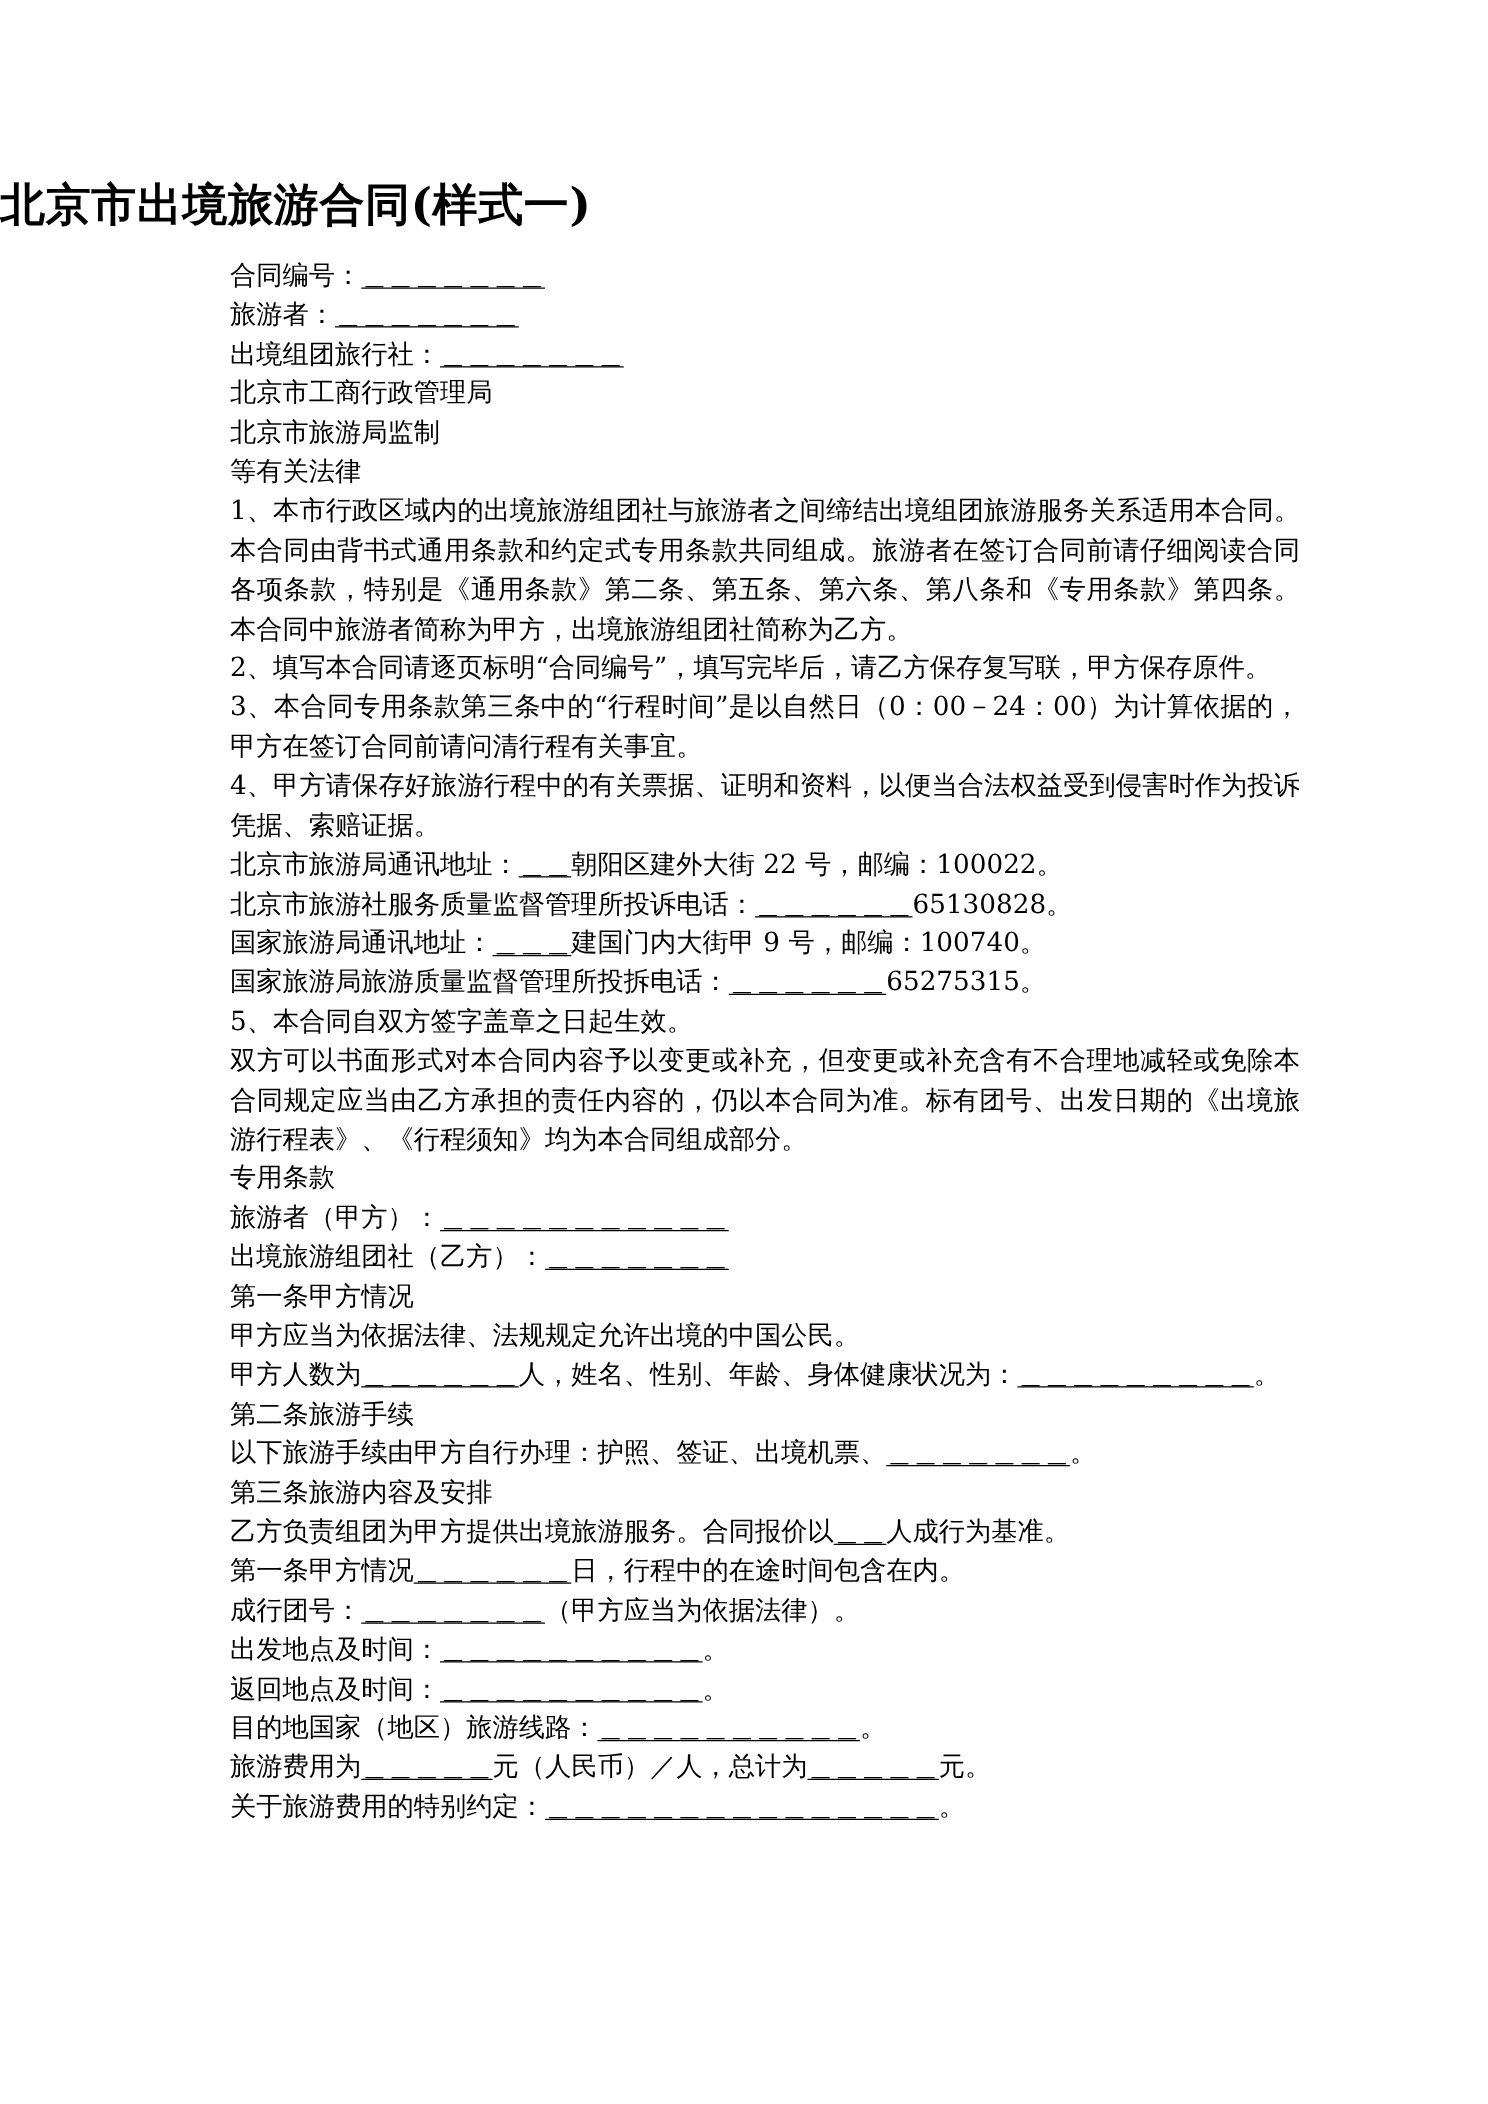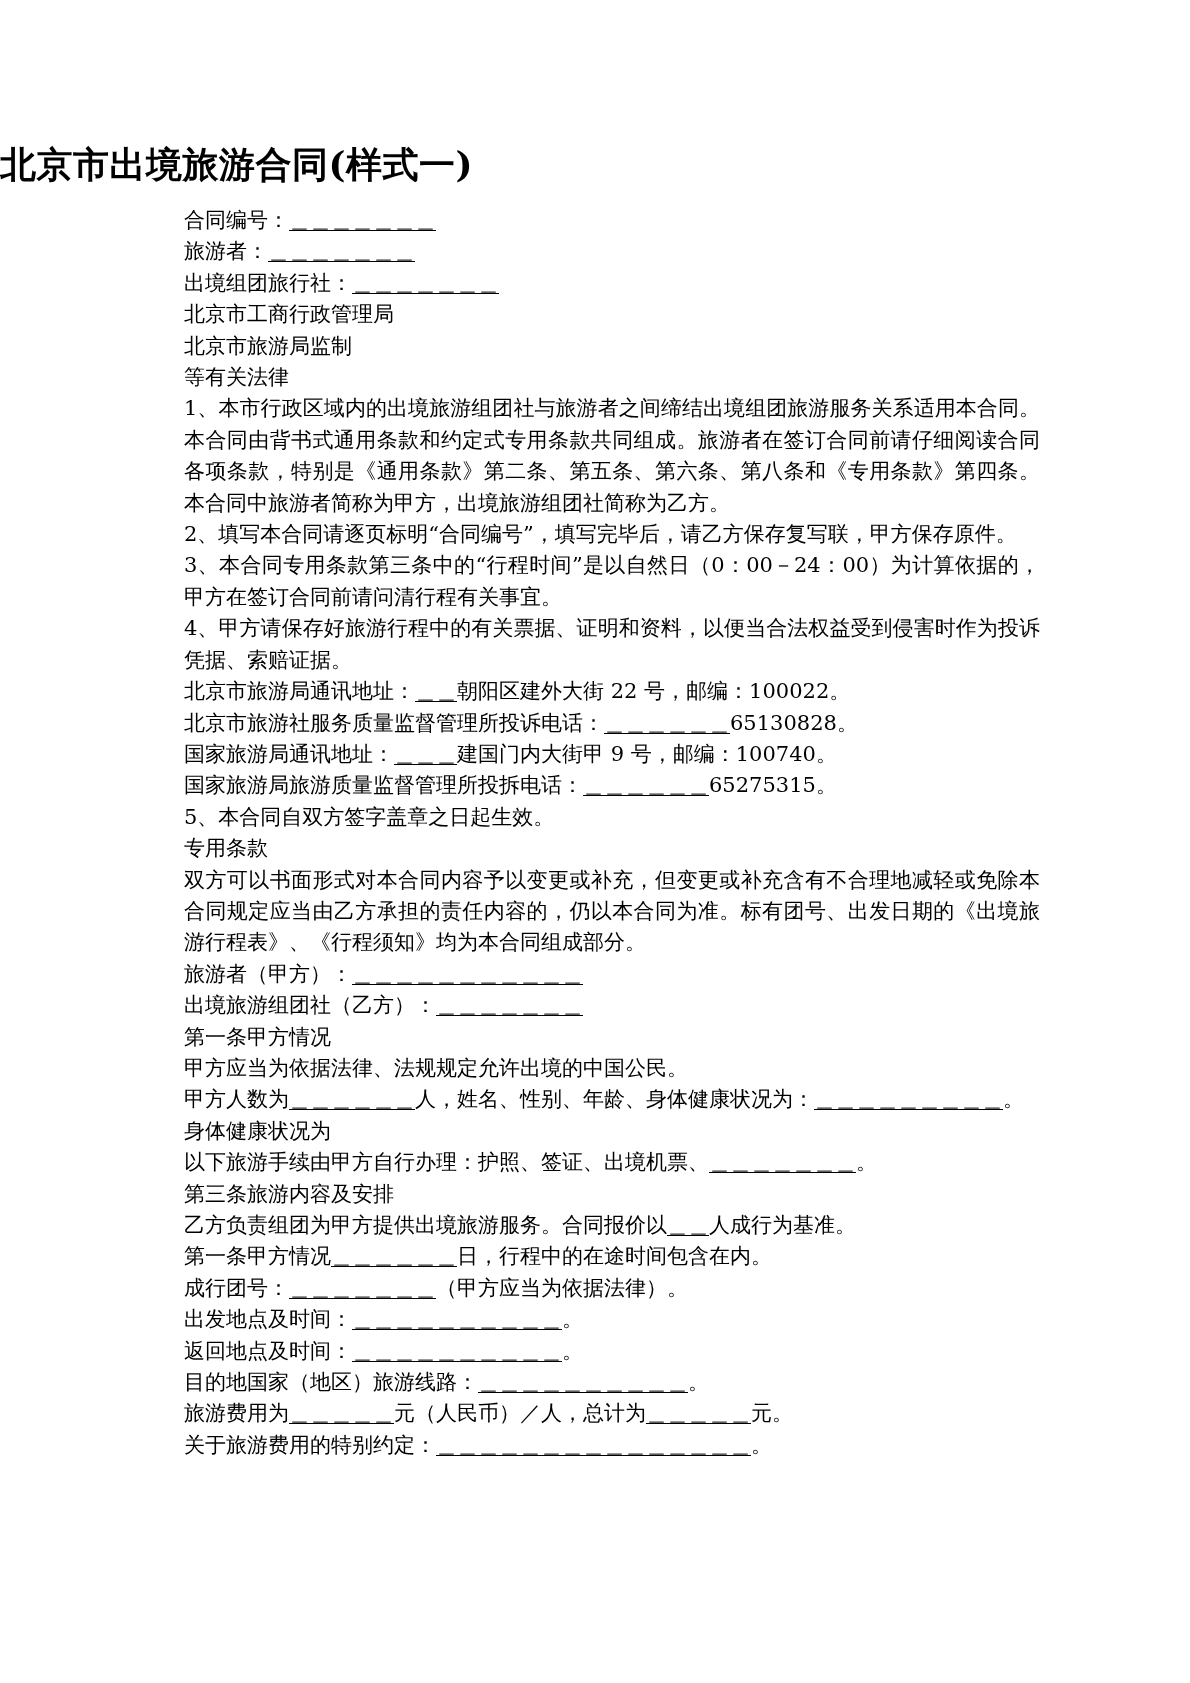--- a/index.html
+++ b/index.html
@@ -76,28 +76,28 @@
         <p class="line"><span>等有关法律</span></p>
         <p class="line"><span>1、本市行政区域内的出境旅游组团社与旅游者之间缔结出境组团旅游服务关系适用本合同。本合同由背书式通用条款和约定式专用条款共同组成。旅游者在签订合同前请仔细阅读合同各项条款，特别是《通用条款》第二条、第五条、第六条、第八条和《专用条款》第四条。本合同中旅游者简称为甲方，出境旅游组团社简称为乙方。</span></p>
         <p class="line"><span>2、填写本合同请逐页标明“合同编号”，填写完毕后，请乙方保存复写联，甲方保存原件。</span></p>
         <p class="line"><span>3、本合同专用条款第三条中的“行程时间”是以自然日（0：00－24：00）为计算依据的，甲方在签订合同前请问清行程有关事宜。</span></p>
         <p class="line"><span>4、甲方请保存好旅游行程中的有关票据、证明和资料，以便当合法权益受到侵害时作为投诉凭据、索赔证据。</span></p>
         <p class="line"><span>北京市旅游局通讯地址：</span><span class="fill">＿＿</span><span>朝阳区建外大街 22 号，邮编：100022。</span></p>
         <p class="line"><span>北京市旅游社服务质量监督管理所投诉电话：</span><span class="fill">＿＿＿＿＿＿</span><span>65130828。</span></p>
         <p class="line"><span>国家旅游局通讯地址：</span><span class="fill">＿＿＿</span><span>建国门内大街甲 9 号，邮编：100740。</span></p>
         <p class="line"><span>国家旅游局旅游质量监督管理所投拆电话：</span><span class="fill">＿＿＿＿＿＿</span><span>65275315。</span></p>
         <p class="line"><span>5、本合同自双方签字盖章之日起生效。</span></p>
+        <p class="line"><span>双方可以书面形式对本合同内容予以变更或补充，但变更或补充含有不合理地减轻或免除本合同规定应当由乙方承担的责任内容的，仍以本合同为准。标有团号、出发日期的《出境旅游行程表》、《行程须知》均为本合同组成部分。</span></p>
         <p class="line"><span>专用条款</span></p>
-        <p class="line"><span>双方可以书面形式对本合同内容予以变更或补充，但变更或补充含有不合理地减轻或免除本合同规定应当由乙方承担的责任内容的，仍以本合同为准。标有团号、出发日期的《出境旅游行程表》、《行程须知》均为本合同组成部分。</span></p>
         <p class="line"><span>旅游者（甲方）：</span><span class="fill">＿＿＿＿＿＿＿＿＿＿＿</span></p>
         <p class="line"><span>出境旅游组团社（乙方）：</span><span class="fill">＿＿＿＿＿＿＿</span></p>
         <p class="line"><span>第一条甲方情况</span></p>
         <p class="line"><span>甲方应当为依据法律、法规规定允许出境的中国公民。</span></p>
         <p class="line"><span>甲方人数为</span><span class="fill">＿＿＿＿＿＿</span><span>人，姓名、性别、年龄、身体健康状况为：</span><span class="fill">＿＿＿＿＿＿＿＿＿</span><span>。</span></p>
-        <p class="line"><span>身体健康状况为</span></p>
+        <p class="line"><span>第二条旅游手续</span></p>
         <p class="line"><span>以下旅游手续由甲方自行办理：护照、签证、出境机票、</span><span class="fill">＿＿＿＿＿＿＿</span><span>。</span></p>
         <p class="line"><span>第三条旅游内容及安排</span></p>
         <p class="line"><span>乙方负责组团为甲方提供出境旅游服务。合同报价以</span><span class="fill">＿＿</span><span>人成行为基准。</span></p>
         <p class="line"><span>第一条甲方情况</span><span class="fill">＿＿＿＿＿＿</span><span>日，行程中的在途时间包含在内。</span></p>
         <p class="line"><span>成行团号：</span><span class="fill">＿＿＿＿＿＿＿</span><span>（甲方应当为依据法律）。</span></p>
         <p class="line"><span>出发地点及时间：</span><span class="fill">＿＿＿＿＿＿＿＿＿＿</span><span>。</span></p>
         <p class="line"><span>返回地点及时间：</span><span class="fill">＿＿＿＿＿＿＿＿＿＿</span><span>。</span></p>
         <p class="line"><span>目的地国家（地区）旅游线路：</span><span class="fill">＿＿＿＿＿＿＿＿＿＿</span><span>。</span></p>
         <p class="line"><span>旅游费用为</span><span class="fill">＿＿＿＿＿</span><span>元（人民币）／人，总计为</span><span class="fill">＿＿＿＿＿</span><span>元。</span></p>
         <p class="line"><span>关于旅游费用的特别约定：</span><span class="fill">＿＿＿＿＿＿＿＿＿＿＿＿＿＿＿</span><span>。</span></p>

